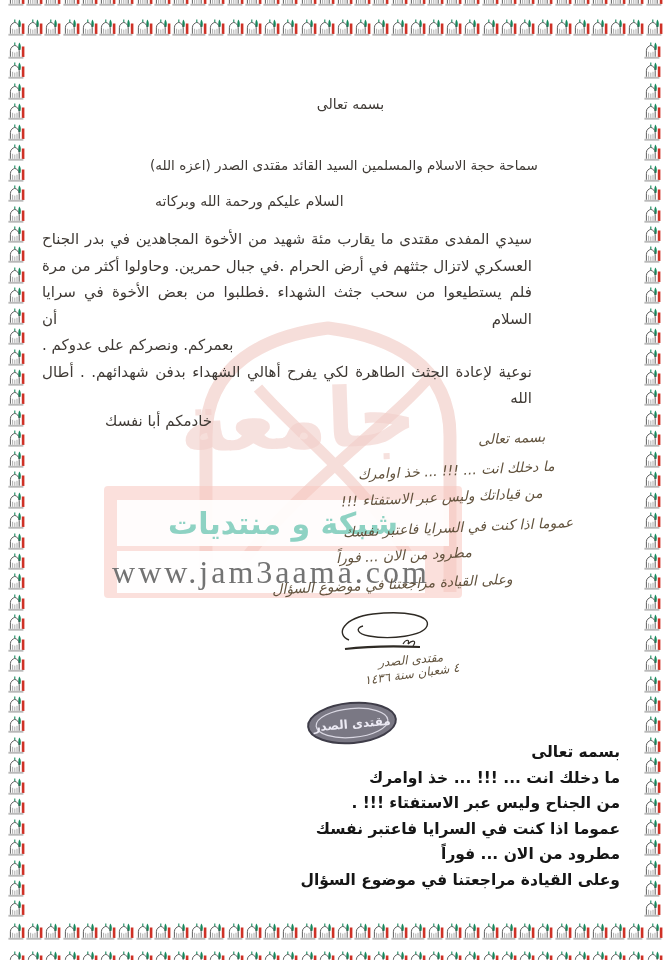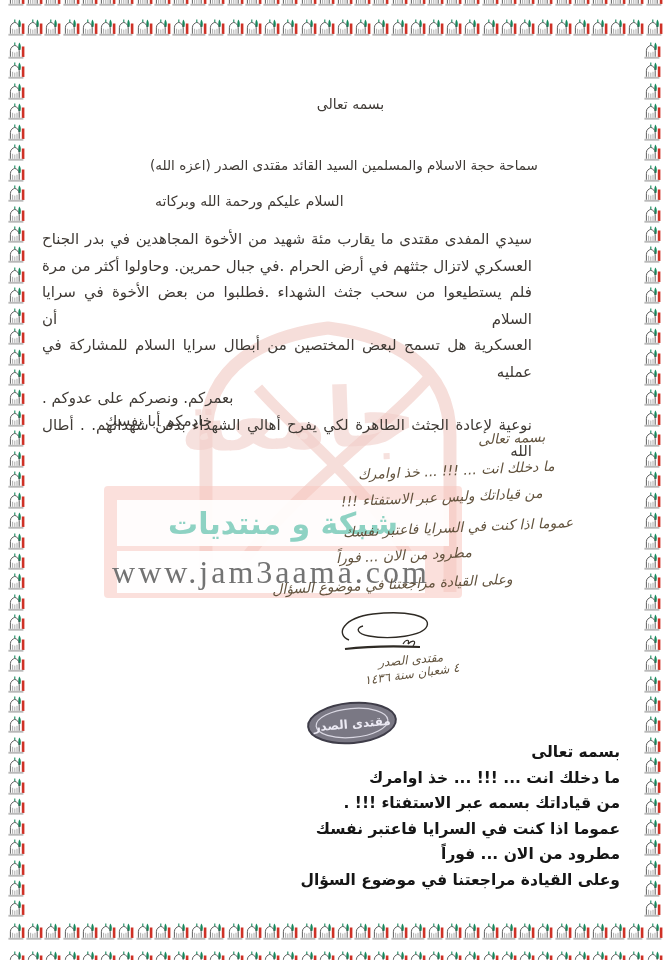--- a/index.html
+++ b/index.html
@@ -2615,21 +2615,20 @@
   </div>
 
   <div class="txt basmala-top">بسمه تعالى</div>
   <div class="txt salute1">سماحة حجة الاسلام والمسلمين السيد القائد مقتدى الصدر (اعزه الله)</div>
   <div class="txt salute2">السلام عليكم ورحمة الله وبركاته</div>
 
   <div class="body-block">
     <div class="body-line">سيدي المفدى مقتدى ما يقارب مئة شهيد من الأخوة المجاهدين  في بدر الجناح</div>
     <div class="body-line">العسكري لاتزال جثثهم في أرض الحرام .في جبال حمرين. وحاولوا أكثر من مرة</div>
     <div class="body-line">فلم يستطيعوا من سحب جثث الشهداء .فطلبوا من بعض الأخوة في سرايا السلام أن</div>
-    <div class="body-line">العسكرية هل تسمح لبعض المختصين من أبطال سرايا السلام للمشاركة في عمليه</div>
     <div class="body-line last">بعمركم. ونصركم على عدوكم .</div>
     <div class="body-line">نوعية لإعادة الجثث الطاهرة لكي يفرح أهالي الشهداء بدفن شهدائهم. . أطال الله</div>
   </div>
 
   <div class="txt signoff">خادمكم أبا نفسك</div>
 
   <div class="hw" style="right:126px;top:430px;">بسمه تعالى</div>
   <div class="hw" style="right:116px;top:462px;">ما دخلك انت ... !!! ... خذ اوامرك</div>
   <div class="hw" style="right:128px;top:489px;">من قياداتك وليس عبر الاستفتاء !!!</div>
   <div class="hw" style="right:98px;top:519px;">عموما اذا كنت في السرايا فاعتبر نفسك</div>
@@ -2647,19 +2646,19 @@
   <svg class="stamp" width="94" height="44" viewBox="0 0 94 44">
     <ellipse cx="47" cy="22" rx="44" ry="20" fill="#6f6c79" opacity="0.92"></ellipse>
     <ellipse cx="47" cy="22" rx="44" ry="20" fill="none" stroke="#3f3d49" stroke-width="2"></ellipse>
     <ellipse cx="47" cy="22" rx="36" ry="14.5" fill="none" stroke="#d9d7e2" stroke-width="1.2"></ellipse>
     <text x="47" y="27" text-anchor="middle" font-size="12" font-weight="bold" fill="#eceaf4">مقتدى الصدر</text>
   </svg>
 
   <div class="reply">
     <div>بسمه تعالى</div>
     <div>ما دخلك انت ... !!! ... خذ اوامرك</div>
-    <div>من قياداتك بسمه عبر الاستفتاء !!! .</div>
+    <div>من الجناح وليس عبر الاستفتاء !!! .</div>
     <div>عموما اذا كنت في السرايا فاعتبر نفسك</div>
     <div>مطرود من الان ... فوراً</div>
     <div>وعلى القيادة مراجعتنا في موضوع السؤال</div>
   </div>
 
 </div>
 
 </body></html>

